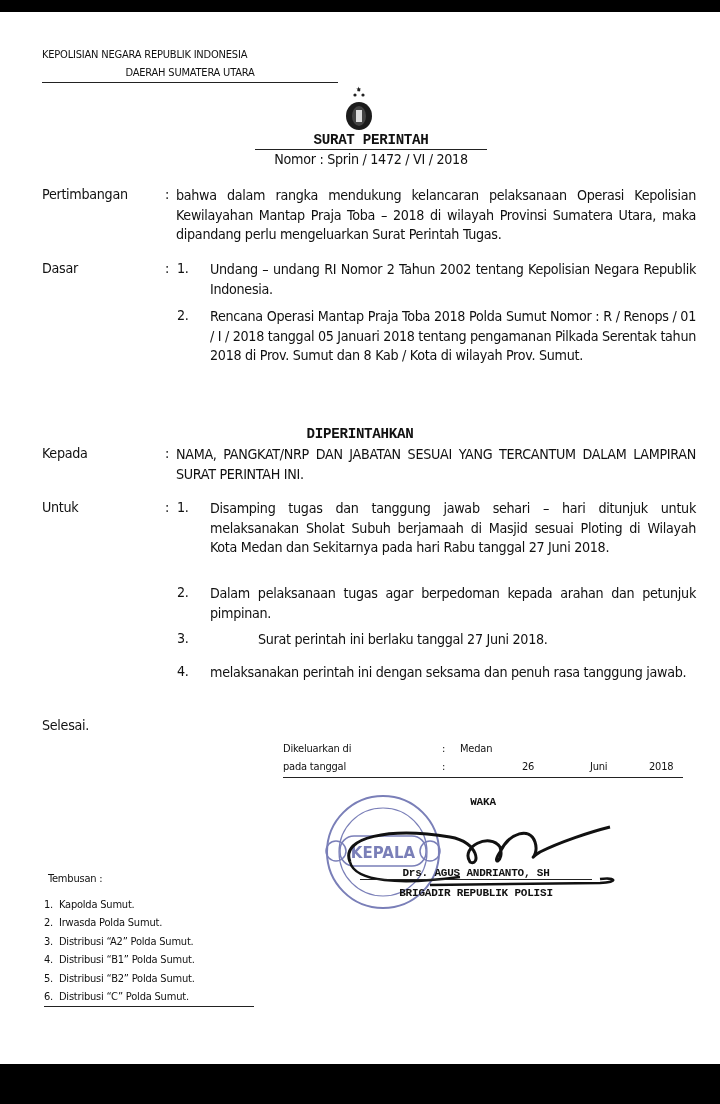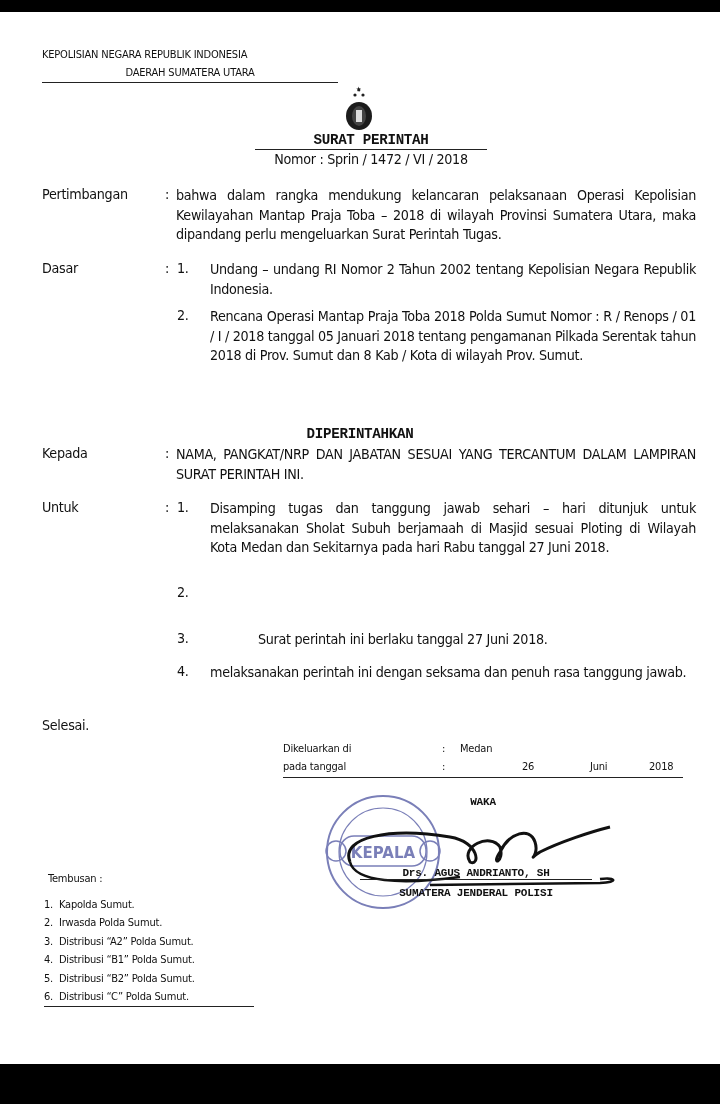--- a/index.html
+++ b/index.html
@@ -51,20 +51,21 @@
 
   <div class="abs t" style="left:42px;top:433px;">Kepada</div>
   <div class="abs t" style="left:165px;top:433px;">:</div>
   <div class="abs t just" style="left:176px;top:433px;width:520px;line-height:19.5px;">NAMA, PANGKAT/NRP DAN JABATAN SESUAI YANG TERCANTUM DALAM LAMPIRAN SURAT PERINTAH INI.</div>
 
   <div class="abs t" style="left:42px;top:487px;">Untuk</div>
   <div class="abs t" style="left:165px;top:487px;">:</div>
   <div class="abs t" style="left:177px;top:487px;">1.</div>
   <div class="abs t just" style="left:210px;top:487px;width:486px;line-height:19.5px;">Disamping tugas dan tanggung jawab sehari – hari ditunjuk untuk melaksanakan Sholat Subuh berjamaah di Masjid sesuai Ploting di Wilayah Kota Medan dan Sekitarnya pada hari Rabu tanggal 27 Juni 2018.</div>
   <div class="abs t" style="left:177px;top:572px;">2.</div>
+  <div class="abs t just" style="left:210px;top:572px;width:486px;line-height:19.5px;">Dalam pelaksanaan tugas agar berpedoman kepada arahan dan petunjuk pimpinan.</div>
   <div class="abs t" style="left:177px;top:618px;">3.</div>
   <div class="abs t just" style="left:210px;top:618px;width:486px;line-height:19.5px;margin-left:48px;">Surat perintah ini berlaku tanggal 27 Juni 2018.</div>
   <div class="abs t" style="left:177px;top:651px;">4.</div>
   <div class="abs t just" style="left:210px;top:651px;width:486px;line-height:19.5px;">melaksanakan perintah ini dengan seksama dan penuh rasa tanggung jawab.</div>
 
   <div class="abs t" style="left:42px;top:705px;">Selesai.</div>
 
   <div class="abs hdr" style="left:283px;top:730px;">Dikeluarkan di</div>
   <div class="abs hdr" style="left:442px;top:730px;">:</div>
   <div class="abs hdr" style="left:460px;top:730px;">Medan</div>
@@ -88,21 +89,21 @@
 
   <div class="abs hdr bold" style="left:283px;top:784px;width:400px;text-align:center;">WAKA</div>
 
   <svg class="sig" viewBox="0 0 300 90">
     <path d="M20,55 C10,30 60,20 120,30 C150,35 150,60 140,55 C130,40 160,25 170,40 C175,55 160,60 170,45 C180,25 200,20 205,35 C210,50 195,55 210,45 C230,35 260,25 280,20" fill="none" stroke="#111" stroke-width="3"></path>
     <path d="M20,55 C25,75 70,78 130,70" fill="none" stroke="#111" stroke-width="2.5"></path>
     <path d="M100,78 L270,76 C290,75 285,70 270,72" fill="none" stroke="#111" stroke-width="2.5"></path>
   </svg>
 
   <div class="abs hdr bold uline" style="left:360px;top:855px;width:232px;text-align:center;">Drs. AGUS ANDRIANTO, SH</div>
-  <div class="abs hdr bold" style="left:360px;top:875px;width:232px;text-align:center;">SUMATERA JENDERAL POLISI</div>
+  <div class="abs hdr bold" style="left:360px;top:875px;width:232px;text-align:center;">BRIGADIR REPUBLIK POLISI</div>
 
   <div class="abs hdr" style="left:48px;top:860px;">Tembusan :</div>
   <div class="abs uline" style="left:44px;top:884px;width:210px;">
     <div class="hdr" style="line-height:18.4px;white-space:pre;">1.  Kapolda Sumut.</div>
     <div class="hdr" style="line-height:18.4px;white-space:pre;">2.  Irwasda Polda Sumut.</div>
     <div class="hdr" style="line-height:18.4px;white-space:pre;">3.  Distribusi “A2” Polda Sumut.</div>
     <div class="hdr" style="line-height:18.4px;white-space:pre;">4.  Distribusi “B1” Polda Sumut.</div>
     <div class="hdr" style="line-height:18.4px;white-space:pre;">5.  Distribusi “B2” Polda Sumut.</div>
     <div class="hdr" style="line-height:18.4px;white-space:pre;">6.  Distribusi “C” Polda Sumut.</div>
   </div>

